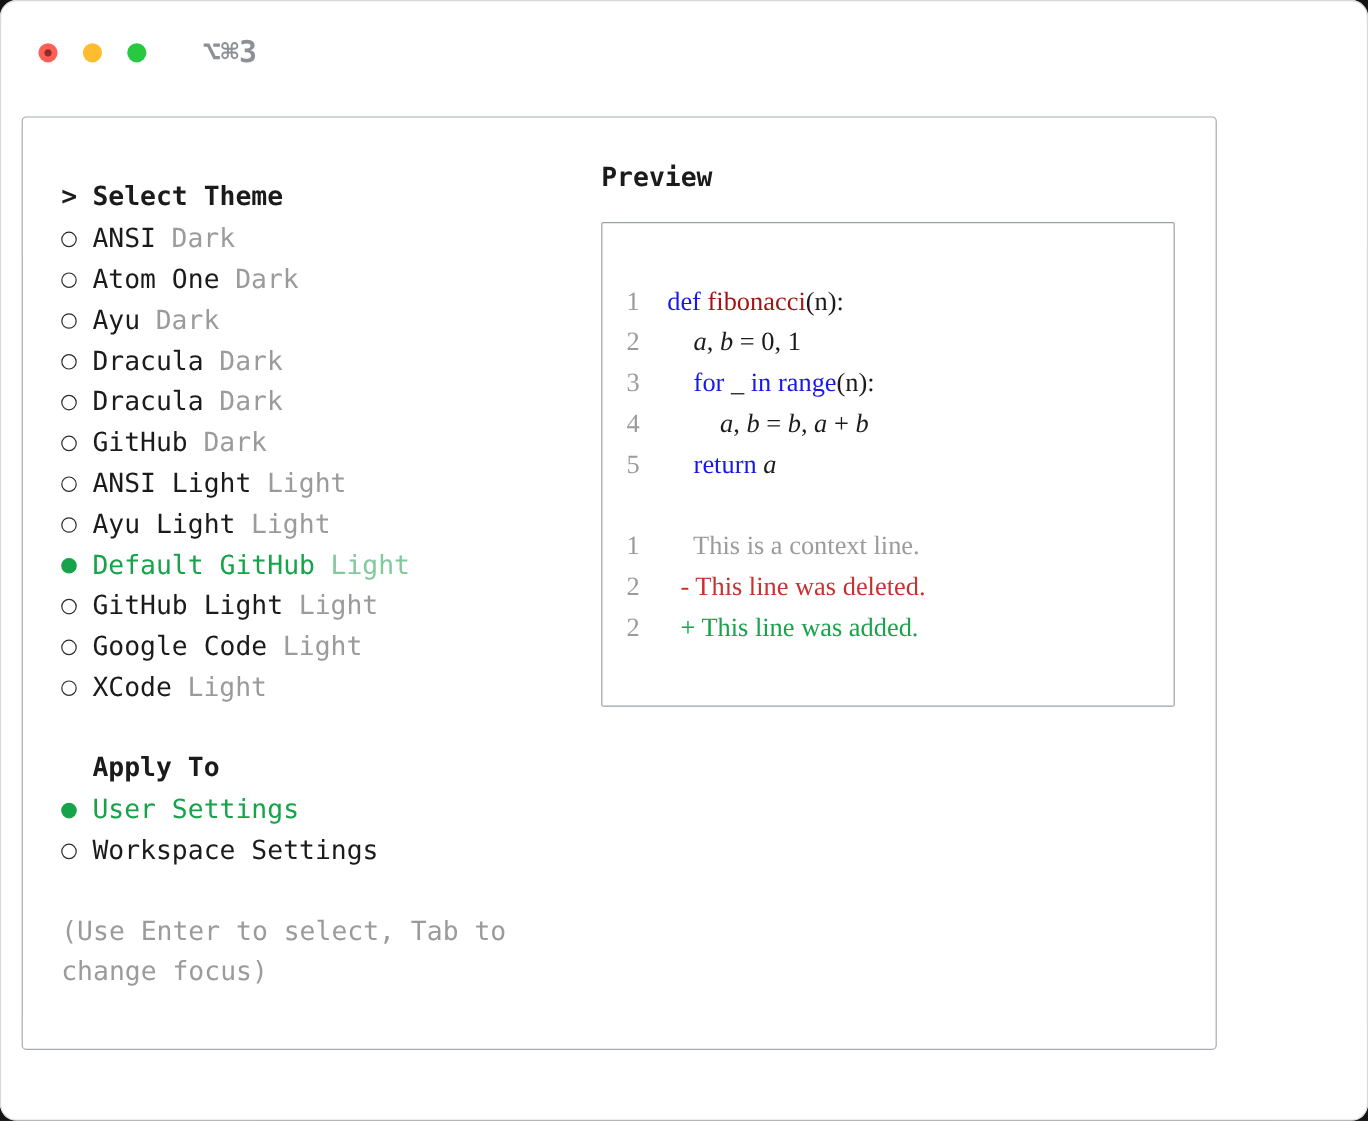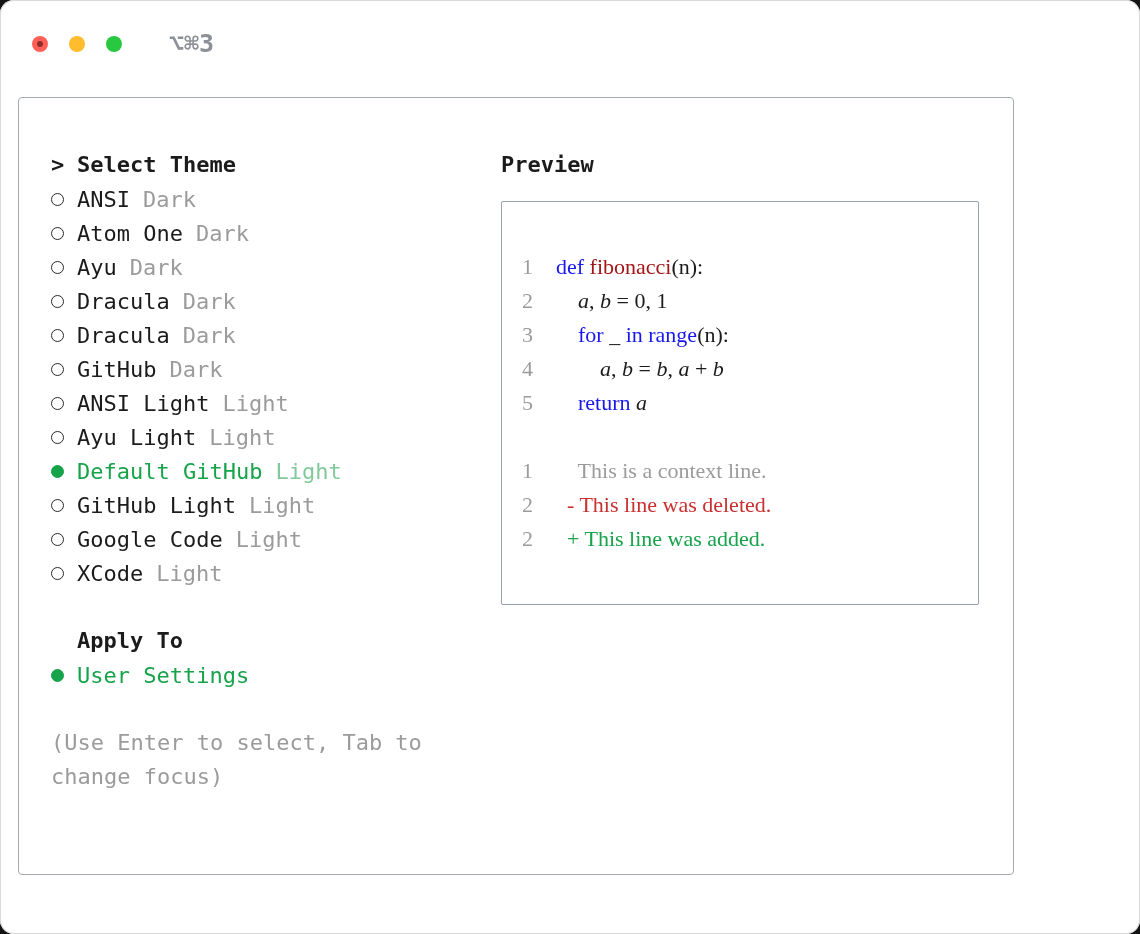--- a/index.html
+++ b/index.html
@@ -9,21 +9,21 @@
   .titlebar{position:absolute;top:29px;left:32px;display:flex;align-items:center;}
   .traffic{width:16px;height:16px;border-radius:50%;margin-right:21px;display:flex;align-items:center;justify-content:center;}
   .traffic.red{background:var(--traffic-red);}
   .traffic.red::after{content:"";width:6px;height:6px;border-radius:50%;background:#8e2e27;}
   .traffic.yellow{background:var(--traffic-yellow);}
   .traffic.green{background:var(--traffic-green);}
   .shortcut{margin-left:26px;font-size:25px;font-weight:600;color:#8d9197;font-family:"DejaVu Sans Mono","DejaVu Sans",monospace;}
   
   .panel{position:absolute;left:18px;top:97px;width:996px;height:778px;border:1.5px solid #a6abb1;border-radius:4px;box-sizing:border-box;background:#ffffff;}
   .left-col{position:absolute;left:32px;top:50px;width:440px;}
-  .right-col{position:absolute;left:482px;top:50px;width:500px;}
+  .right-col{position:absolute;left:482px;top:34px;width:500px;}
   .header{font-size:22px;font-weight:700;color:var(--text-black);line-height:34px;white-space:pre;}
   .prompt{display:inline-block;width:26px;}
   .header.apply{margin-left:26px;margin-top:34px;}
   
   .row{display:flex;align-items:center;height:34px;font-size:22px;color:var(--text-black);cursor:default;text-align:right;}
   .radio{flex:0 0 auto;width:13px;height:13px;border:1.7px solid #2a2a2a;border-radius:50%;margin-right:13px;box-sizing:border-box;}
   .radio.on{background:var(--accent-green);border-color:var(--accent-green);}
   .lab{white-space:pre;}
   .variant{white-space:pre;margin-left:13px;color:var(--muted-gray);}
   .row.selected .lab{color:var(--accent-green);}
@@ -120,20 +120,24 @@
             <span class="lab">XCode</span>
             <span class="variant">Light</span>
           </div>
         </div>
       <div class="header apply">Apply To</div>
       <div class="list">
           <div class="row selected">
             <span class="radio on"></span>
             <span class="lab">User Settings</span>
           </div>
+          <div class="row">
+            <span class="radio"></span>
+            <span class="lab">Workspace Settings</span>
+          </div>
         </div>
       <div class="help">(Use Enter to select, Tab to change focus)</div>
     </div>
 
     <div class="right-col">
       <div class="header">Preview</div>
       <div class="preview-box">
         <div>
             <div class="cline"><span class="ln">1</span><span class="toks"><span class="kw">def</span><span class="pl"> </span><span class="fn">fibonacci</span><span class="pl">(n):</span></span></div>
             <div class="cline"><span class="ln">2</span><span class="toks"><span class="pl">    </span><span class="vr">a</span><span class="pl">, </span><span class="vr">b</span><span class="pl"> = 0, 1</span></span></div>

